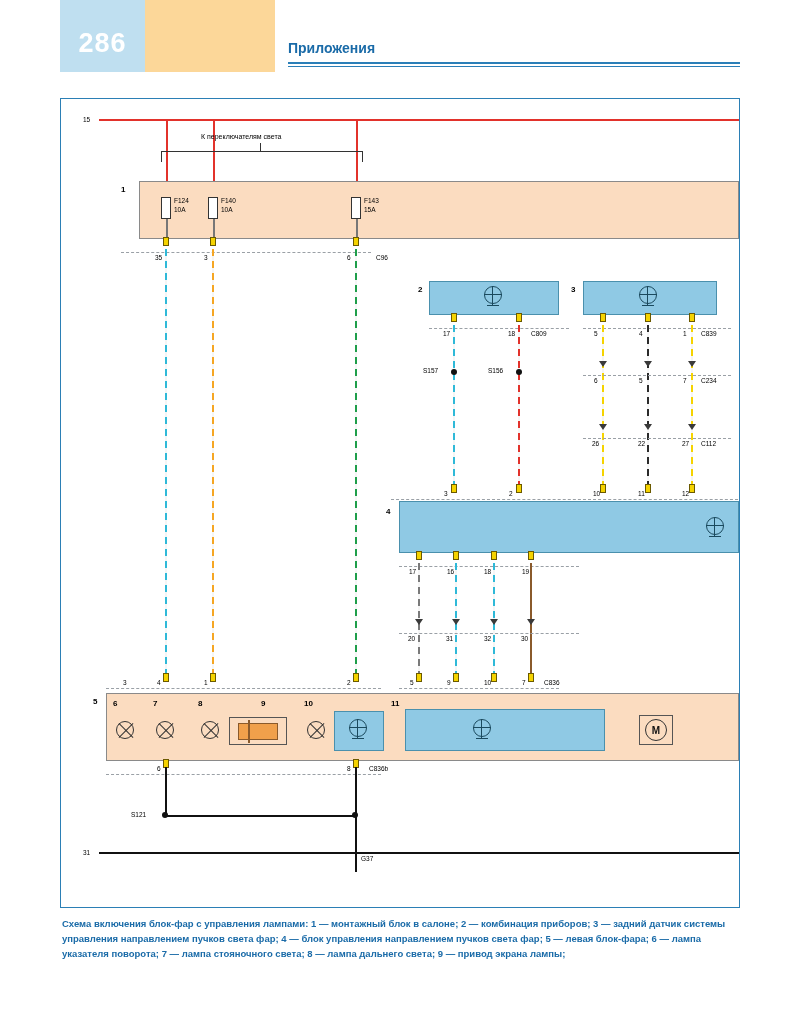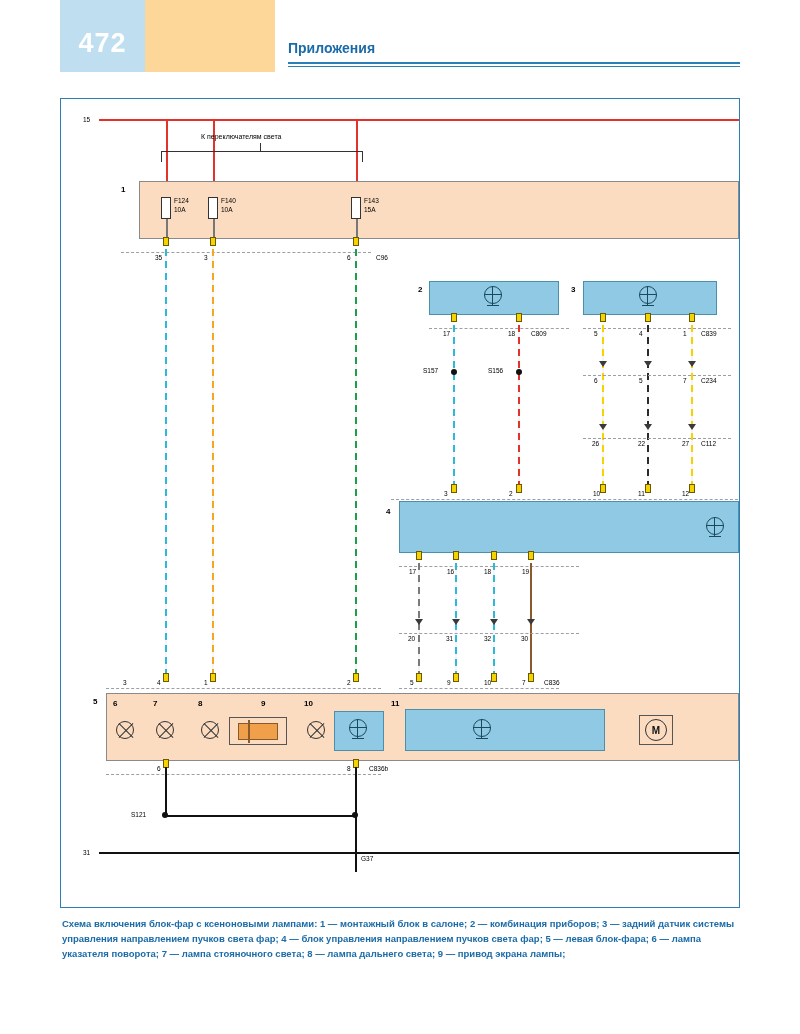--- a/index.html
+++ b/index.html
@@ -65,21 +65,21 @@
 
   
   .cap{position:absolute;left:62px;top:916px;width:680px;font-size:9.5px;line-height:15px;color:#1a6ba8;font-weight:bold;}
 </style>
 </head>
 <body>
 
 <div class="hdr">
   <div class="hdr-blue"></div>
   <div class="hdr-orange"></div>
-  <div class="hdr-num">472</div>
+  <div class="hdr-num">286</div>
   <div class="hdr-title">Приложения</div>
   <div class="hdr-rule"></div>
   <div class="hdr-rule2"></div>
 </div>
 
 <div class="frame">
 
   <div class="lbl" style="left:22px;top:17px;">15</div>
   <div class="w-h" style="left:38px;top:20px;width:640px;background:#e2322b;height:2px;"></div>
 
@@ -323,14 +323,14 @@
   <div class="lbl" style="left:70px;top:712px;">S121</div>
   <div class="dot" style="left:291px;top:713px;"></div>
 
   <div class="lbl" style="left:22px;top:750px;">31</div>
   <div class="w-h" style="left:38px;top:753px;width:640px;background:#111;height:2px;"></div>
   <div class="lbl" style="left:300px;top:756px;">G37</div>
 
 </div>
 
 <div class="cap">
-  <span>Схема включения блок-фар с ксеноновыми лампами:</span><span> 1 — монтажный блок в салоне; 2 — комбинация приборов; 3 — задний датчик системы управления направлением пучков света фар; 4 — блок управления направлением пучков света фар; 5 — левая блок-фара; 6 — лампа указателя поворота; 7 — лампа стояночного света; 8 — лампа дальнего света; 9 — привод экрана лампы;</span>
+  <span>Схема включения блок-фар с управления лампами:</span><span> 1 — монтажный блок в салоне; 2 — комбинация приборов; 3 — задний датчик системы управления направлением пучков света фар; 4 — блок управления направлением пучков света фар; 5 — левая блок-фара; 6 — лампа указателя поворота; 7 — лампа стояночного света; 8 — лампа дальнего света; 9 — привод экрана лампы;</span>
 </div>
 
 </body></html>

